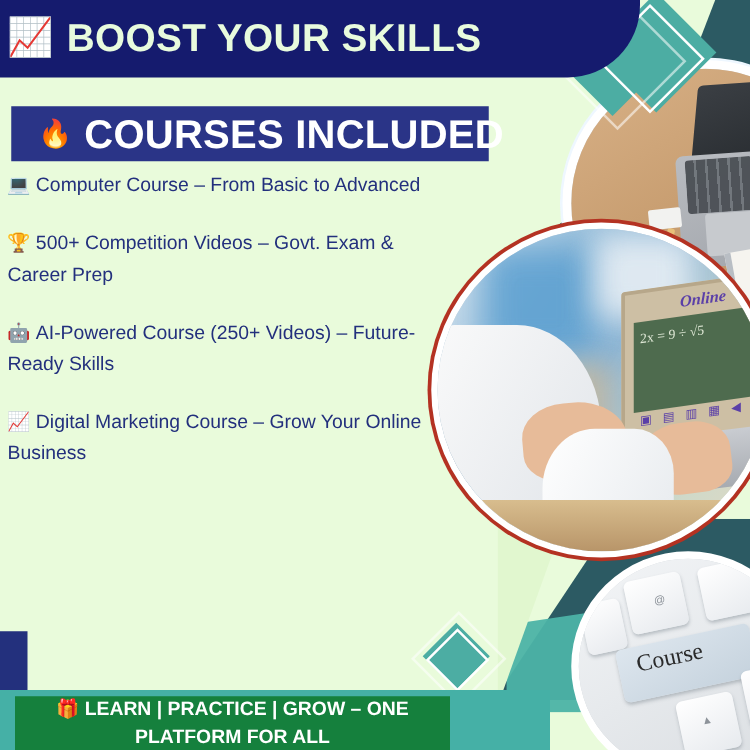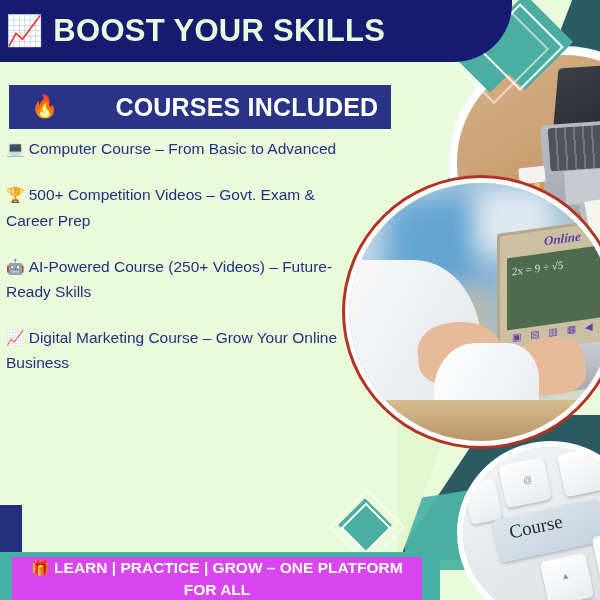--- a/index.html
+++ b/index.html
@@ -55,21 +55,21 @@
     color:#e8fbdd;font-size:31px;font-weight:bold;letter-spacing:.3px;white-space:nowrap;
   }
 
   
   .sub-banner{
     position:absolute;left:9px;top:85px;width:382px;height:44px;
     background:#2a3487;display:flex;align-items:center;padding-left:22px;
     box-sizing:border-box;
   }
   .sub-banner-icon{font-size:22px;line-height:1;margin-right:9px;display:block;}
-  .sub-banner-text{color:#ffffff;font-size:25px;font-weight:bold;letter-spacing:.2px;white-space:nowrap;margin-left:48px;}
+  .sub-banner-text{color:#ffffff;font-size:32px;font-weight:bold;letter-spacing:.2px;white-space:nowrap;}
 
   
   .course-list{
     position:absolute;left:6px;top:136px;width:352px;
   }
   .course-item{
     margin-bottom:21px;
     color:#23307d;font-size:15.5px;font-weight:normal;line-height:1.62;
   }
   .course-item:last-child{margin-bottom:0;}
@@ -209,22 +209,22 @@
   .dia-fill{background:#4cada3;}
   .dia-out{background:transparent;border:2px solid #ffffff;}
   .dia-out-faint{background:transparent;border:2px solid #ffffff;opacity:.55;}
 
   .dg-top{left:455px;top:2px;width:110px;height:110px;}
   .dg-bottom{left:340px;top:500px;width:60px;height:60px;}
 
   
   .teal-bar{position:absolute;left:0;top:552px;width:440px;height:48px;background:#45b0a6;}
   .bottom-banner{
-    position:absolute;left:12px;top:557px;width:410px;height:43px;
-    background:#d946ef;display:flex;align-items:center;justify-content:center;
+    position:absolute;left:12px;top:557px;width:348px;height:43px;
+    background:#15803d;display:flex;align-items:center;justify-content:center;
     text-align:center;box-sizing:border-box;padding:0 10px;
   }
   .bottom-text{color:#ffffff;font-size:15.5px;font-weight:bold;line-height:1.4;}
   .bottom-icon{font-size:15px;margin-right:4px;}
 </style>
 </head>
 <body>
 
 <div class="stage">
 

